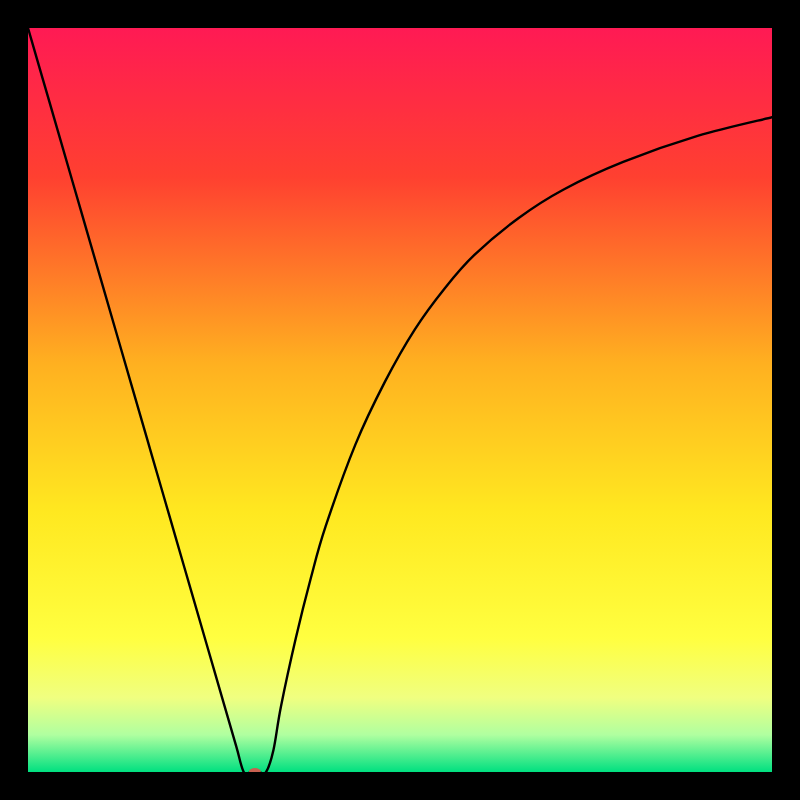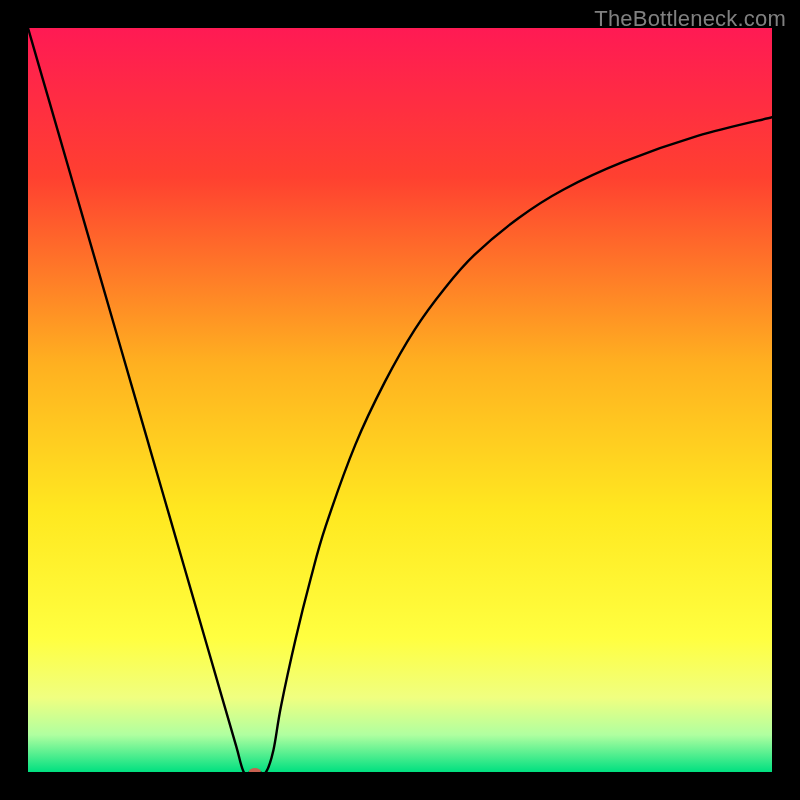--- a/index.html
+++ b/index.html
@@ -37,21 +37,20 @@
     font-size: 22px;
     font-weight: 500;
     letter-spacing: 0.2px;
   }
 </style>
 </head>
 <body>
 
 <div class="frame">
 
-  <div class="watermark">TheBottleneck.com</div>
 
   <div class="plot">
     <svg id="chart-svg" viewBox="0 0 744 744" preserveAspectRatio="none">
       <defs>
         <linearGradient id="bg-grad" x1="0" y1="0" x2="0" y2="1">
             <stop offset="0%" stop-color="#ff1a54"></stop>
             <stop offset="20%" stop-color="#ff4030"></stop>
             <stop offset="45%" stop-color="#ffb020"></stop>
             <stop offset="65%" stop-color="#ffe820"></stop>
             <stop offset="82%" stop-color="#ffff40"></stop>

